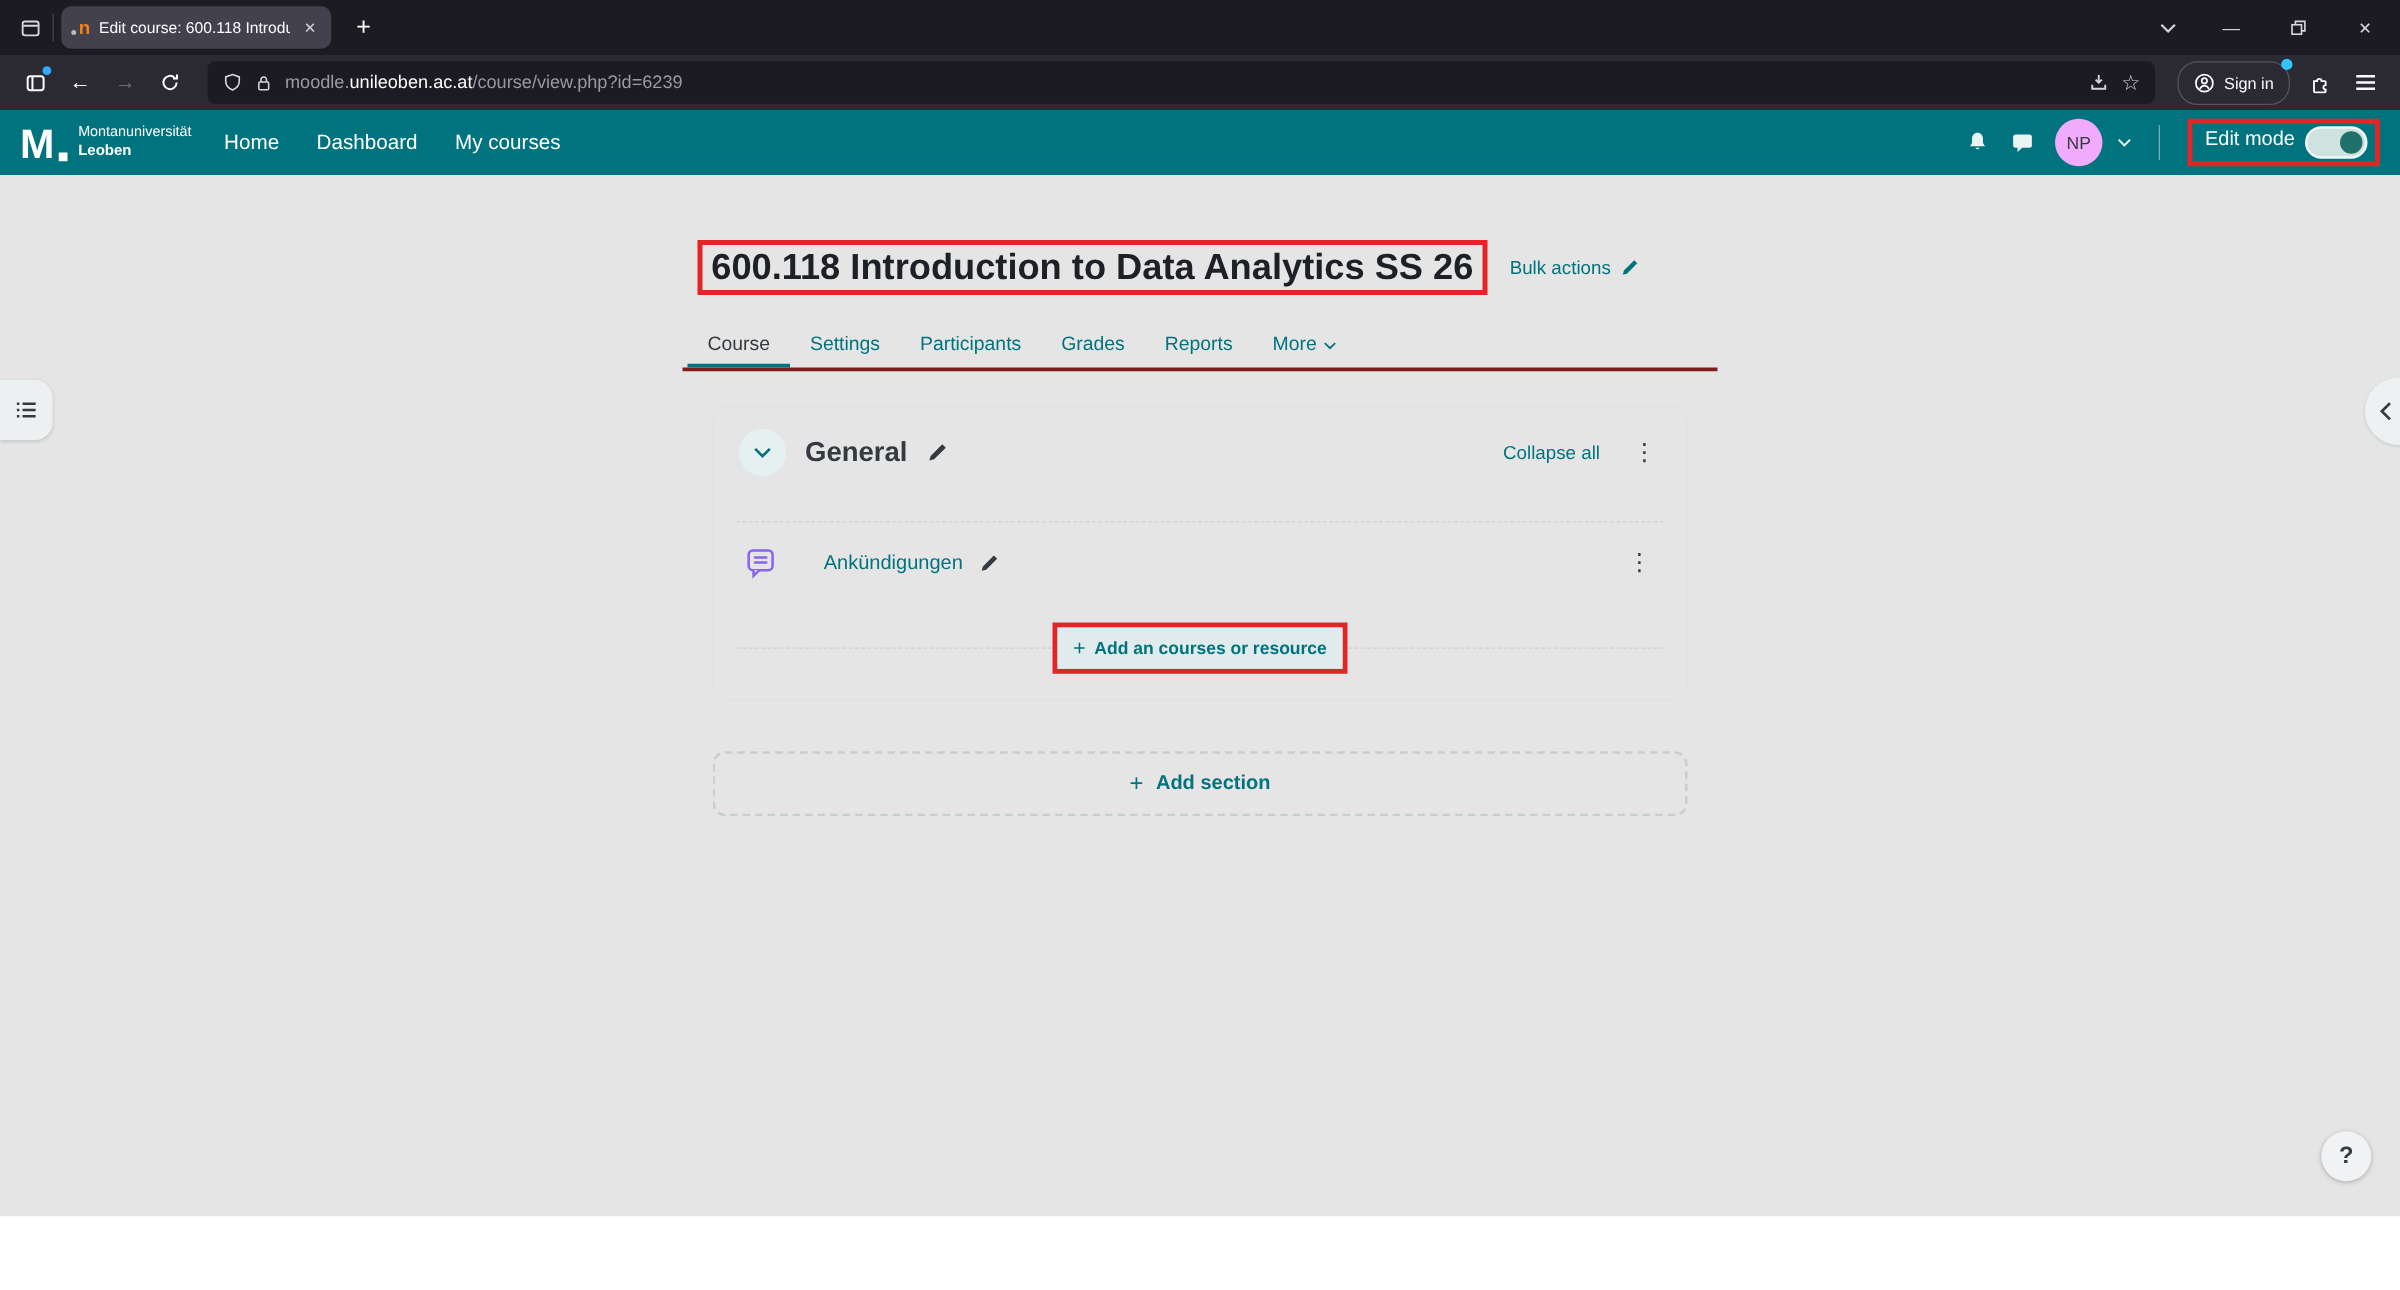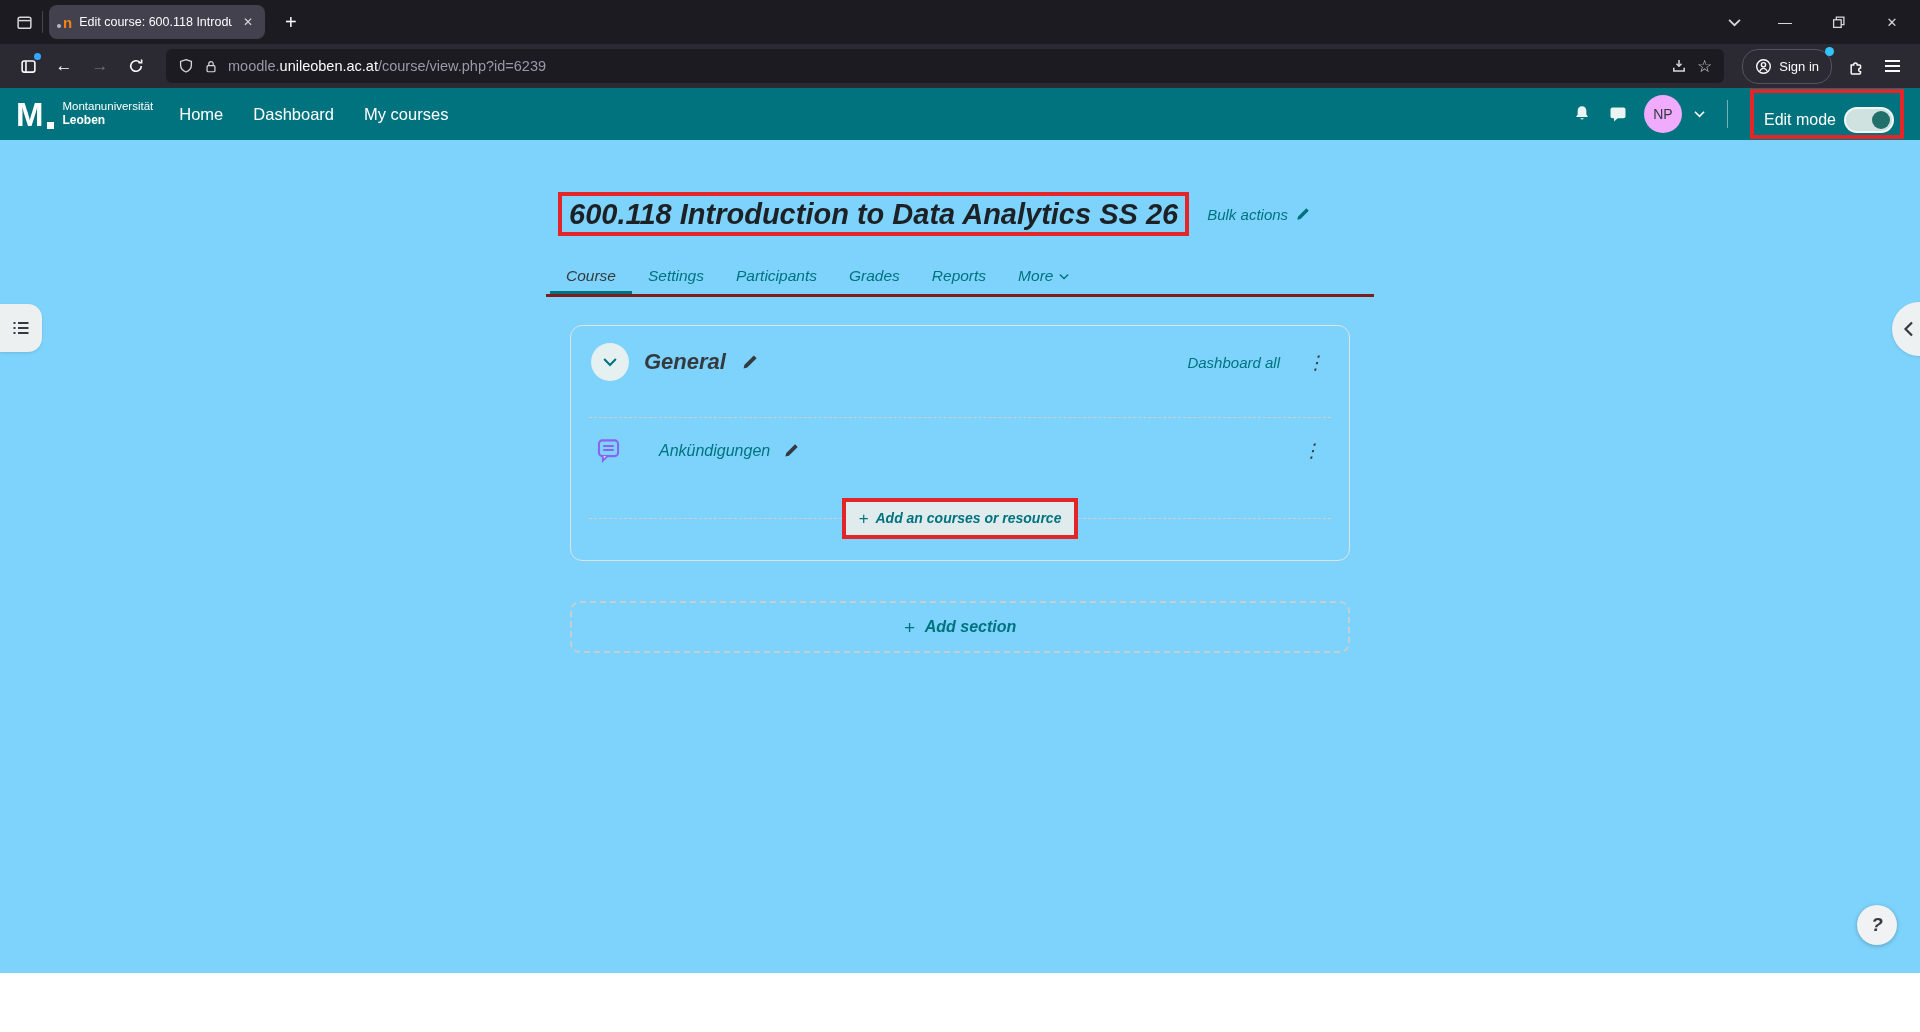--- a/index.html
+++ b/index.html
@@ -45,27 +45,27 @@
   .logo-mark i { position:absolute; right:0; bottom:2px; width:7px; height:7px; background:#fff; }
   .logo-text { line-height:1.15; font-size:11.5px; }
   .logo-text b { display:block; font-size:12px; }
   .mnav { display:flex; align-items:center; gap:30px; }
   .mnav-item { font-size:16.5px; color:#fff; }
   .mheader-right { margin-left:auto; display:flex; align-items:center; gap:16px; }
   .hdr-icon { color:#e9f4f3; display:flex; align-items:center; }
   .avatar { width:38px; height:38px; border-radius:50%; background:#f0abfc; color:#343a40; display:flex; align-items:center; justify-content:center; font-size:14px; }
   .avatar-chevron { color:#fff; margin-left:-4px; }
   .hdr-divider { width:1px; height:28px; background:rgba(255,255,255,.45); margin:0 6px; }
-  .editmode-annot { border:4px solid #e42527; display:flex; align-items:center; gap:10px; padding:16px 8px 4px 10px; }
+  .editmode-annot { border:4px solid #e42527; display:flex; align-items:flex-start; gap:10px; padding:4px 8px 4px 10px; }
   .editmode-label { font-size:16px; color:#fff; }
   .toggle { width:46px; height:22px; border-radius:12px; background:#cfe2e0; box-shadow:0 0 0 2px rgba(255,255,255,.95); position:relative; }
   .toggle-knob { position:absolute; right:2px; top:2px; width:18px; height:18px; border-radius:50%; background:#20706b; }
 
   
-  .content { position:relative; height:833px; background:#7dd3fc;font-style:italic; }
+  .content { position:relative; height:833px; background:#e5e5e5; }
   .main-col { width:828px; margin:0 auto; padding-top:52px; }
   .title-row { display:flex; align-items:center; gap:18px; padding-left:12px; }
   .title-annot { border:4px solid #e42527; padding:0 7px; }
   .course-title { font-size:29px; font-weight:bold; color:#1d2125; line-height:36px; white-space:nowrap; }
   .bulk-actions { display:flex; align-items:center; gap:7px; color:#00737e; font-size:15px; }
 
   .tabs { display:flex; margin-top:20px; border-bottom:3px solid #7f1d1d; padding-left:4px; }
   .tab-item { padding:11px 16px 9px; font-size:15.5px; color:#00737e; display:flex; align-items:center; gap:6px; }
   .tab-item.active { color:#343a40; border-bottom:3px solid #00737e; padding-bottom:6px; }
 
@@ -284,21 +284,21 @@
               <path d="M1 1.5l5 5 5-5"></path>
             </svg>
         </div>
         <span class="section-title">General</span>
         <span class="pencil-dark">
           <svg width="17" height="17" viewBox="0 0 16 16" fill="currentColor">
             <path d="M12.1 1.3l2.6 2.6-8.8 8.8-3.5.9.9-3.5z"></path>
           </svg>
         </span>
         <div class="card-head-right">
-          <a class="collapse-all">Dashboard all</a>
+          <a class="collapse-all">Collapse all</a>
           <span class="kebab">⋮</span>
         </div>
       </div>
 
       <div class="dashed-sep"></div>
 
       <div class="activity-row">
         <svg width="27" height="27" viewBox="0 0 24 24" fill="none" stroke="#8a63f0" stroke-width="1.8">
           <rect x="3.5" y="3" width="17" height="14" rx="3"></rect>
           <path d="M7 17v4l4-4" fill="#fff"></path>

